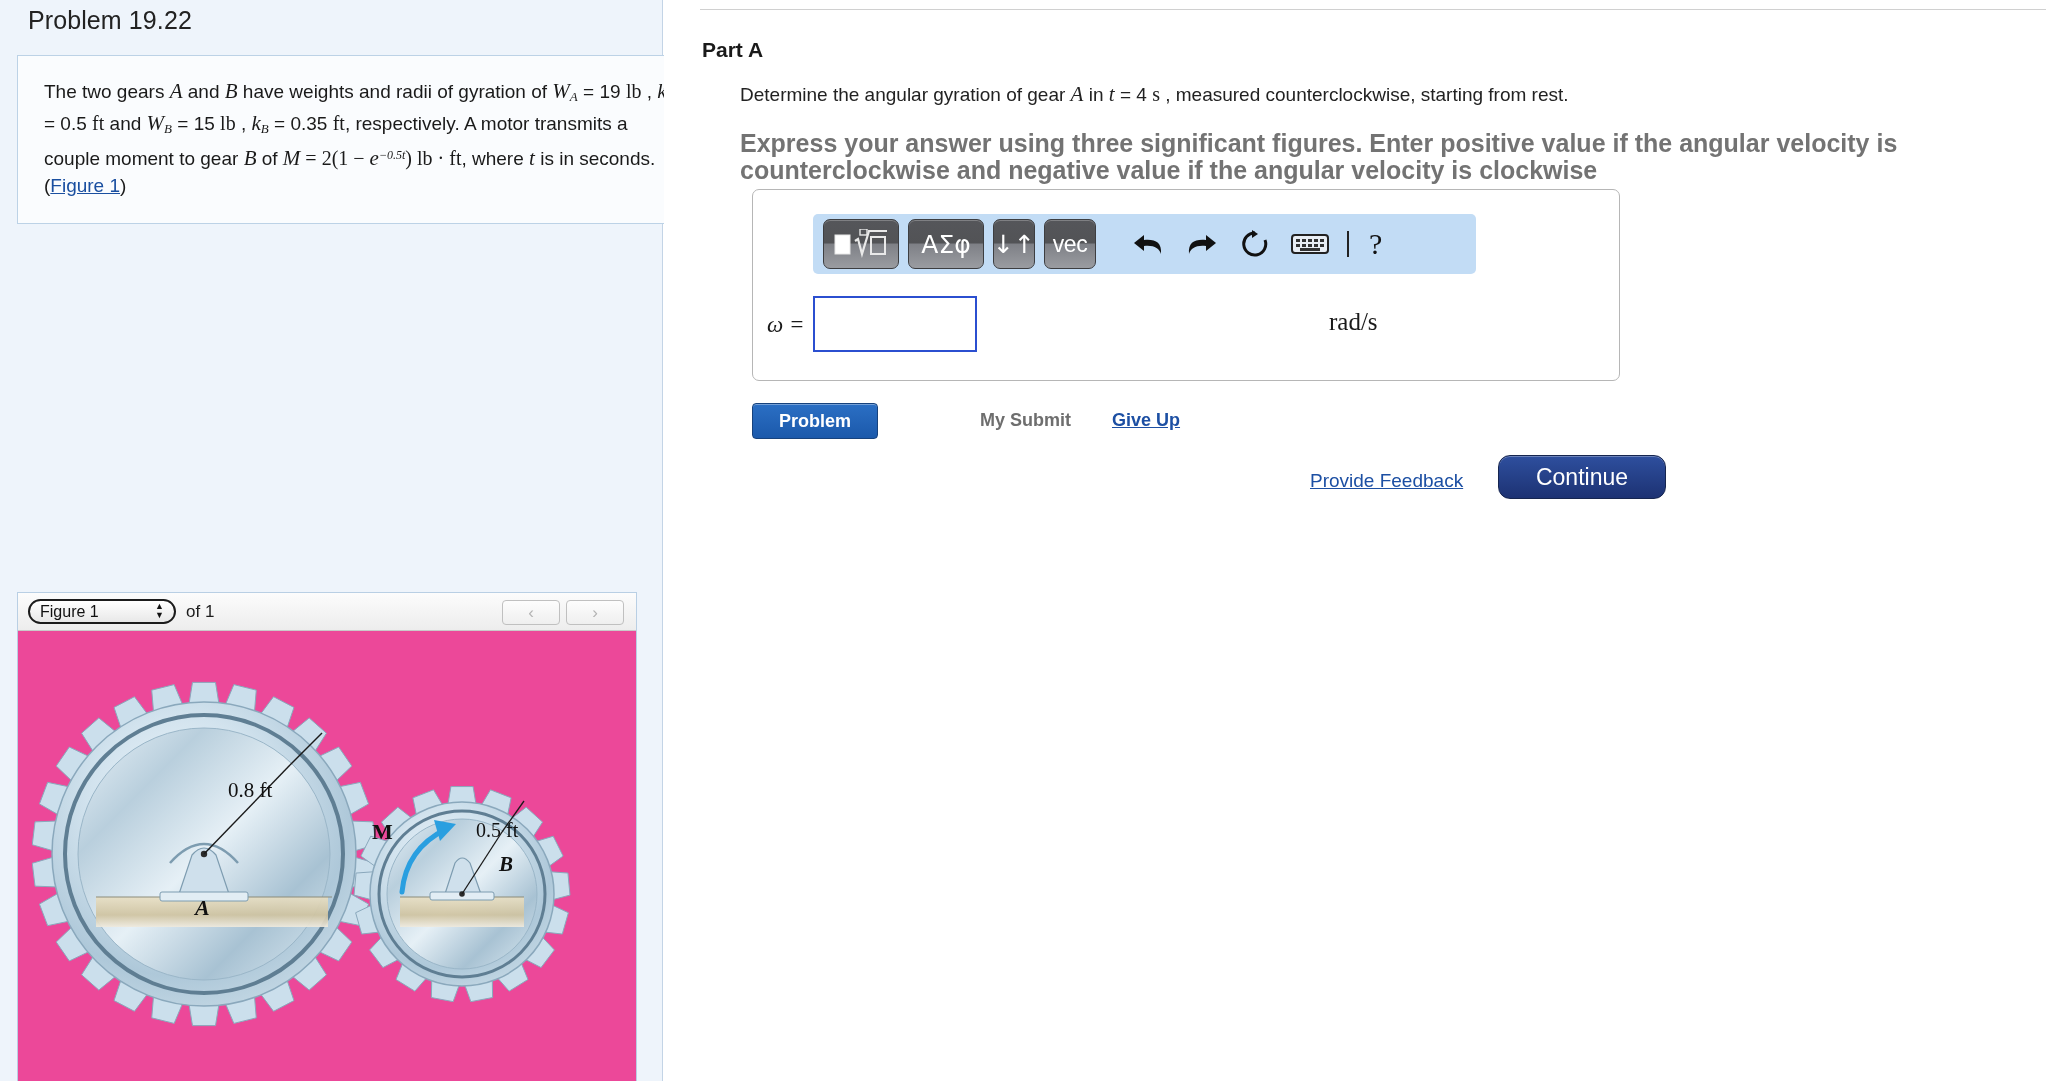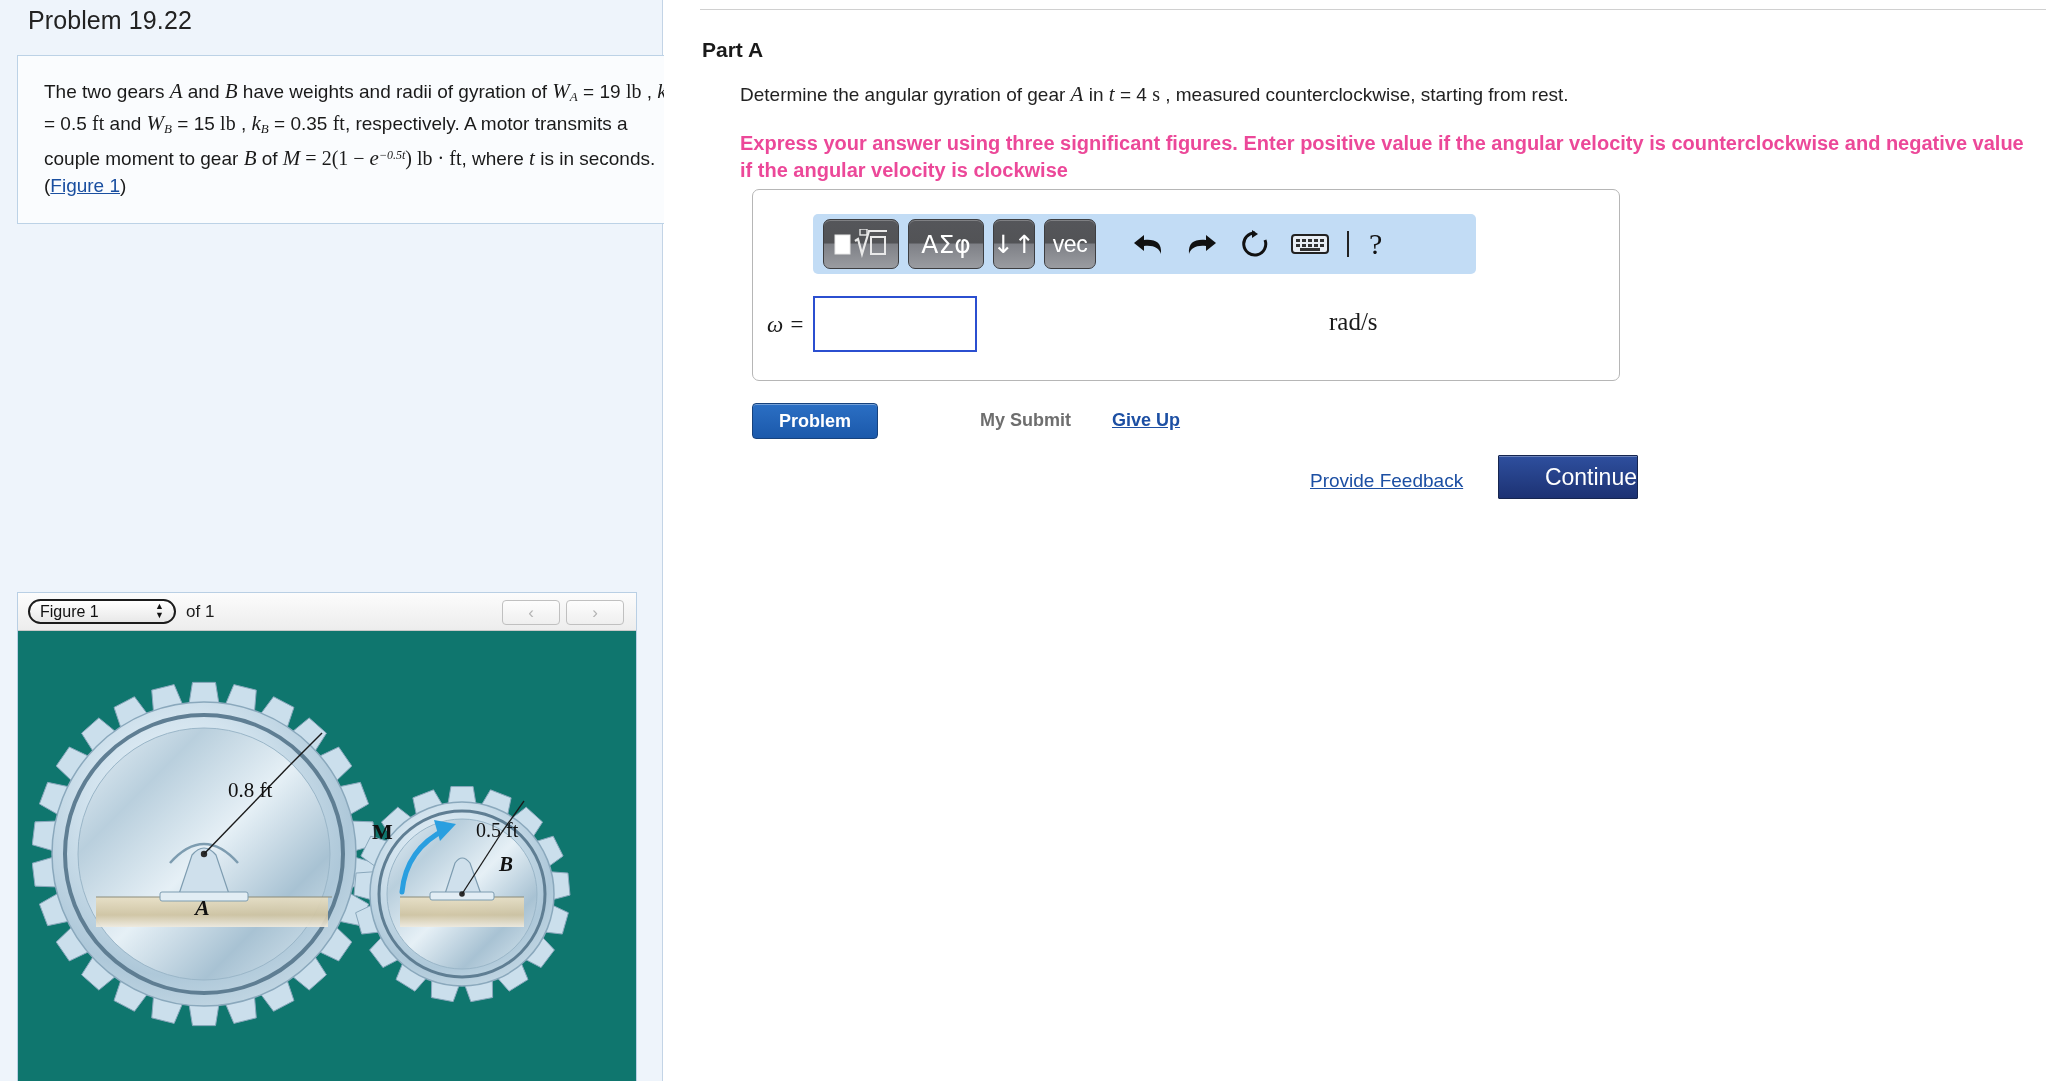--- a/index.html
+++ b/index.html
@@ -75,41 +75,41 @@
   .nav-btn {
     width: 58px; height: 25px;
     border: 1px solid #c0c0c0; border-radius: 4px;
     background: linear-gradient(#fdfdfd, #efefef);
     color: #b4b4b4; font-size: 17px;
     display:flex; align-items:center; justify-content:center;
   }
   #fig-prev { position: absolute; right: 76px; top: 7px; }
   #fig-next { position: absolute; right: 12px; top: 7px; }
 
-  #figure-canvas { position: relative; width:100%; height: 450px; background:#0f766e; overflow:hidden;}
+  #figure-canvas { position: relative; width:100%; height: 450px; background:#ec4899; overflow:hidden;}
   #figure-svg { position:absolute; left: 14px; top: 18px; }
 
   
   #right-panel { position: absolute; left: 664px; top: 0; width: 1382px; height: 1081px; background:#fff; }
   #top-rule {
     position: absolute; left: 36px; top: 9px; width: 1346px; height: 1px;
     background: #d0d0d0;
   }
   #part-title {
     position: absolute; left: 38px; top: 38px;
     font-size: 21px; font-weight: bold; color: #1a1a1a;
   }
   #question-text {
     position: absolute; left: 76px; top: 82px;
     font-size: 19px; color: #222;
   }
   #instruction-text {
     position: absolute; left: 76px; top: 130px;
     width: 1300px;
-    font-size: 20px; font-weight: bold; color: #ec4899;
+    font-size: 25px; font-weight: bold; color: #737373;
     line-height: 27px;
   }
 
   
   #answer-box {
     position: absolute; left: 752px - 664px; top: 189px;
     left: 88px;
     width: 868px; height: 192px;
     border: 1px solid #b6b6b6; border-radius: 7px;
     background: #fff;
@@ -174,25 +174,25 @@
     font-size: 18px; font-weight: bold; color: #1c4fa3;
     text-decoration: underline;
   }
 
   #provide-feedback {
     position: absolute; left: 646px; top: 470px;
     font-size: 19px; color: #1c4fa3; text-decoration: underline;
   }
   #continue-btn {
     position: absolute; left: 834px; top: 455px;
-    width: 140px; height: 44px;
+    width: 168px; height: 44px;
     background: linear-gradient(#2e4f9e, #1d3273);
-    border: 1px solid #16254f; border-radius: 1px;
+    border: 1px solid #16254f; border-radius: 12px;
     color: #fff; font-size: 23px;
-    display:flex; align-items:center; justify-content:flex-end;
+    display:flex; align-items:center; justify-content:center;
     box-shadow: inset 0 1px 0 rgba(255,255,255,.3);
   }
 </style>
 </head>
 <body>
 
 <div id="page">
 
   <div id="left-panel">
 

